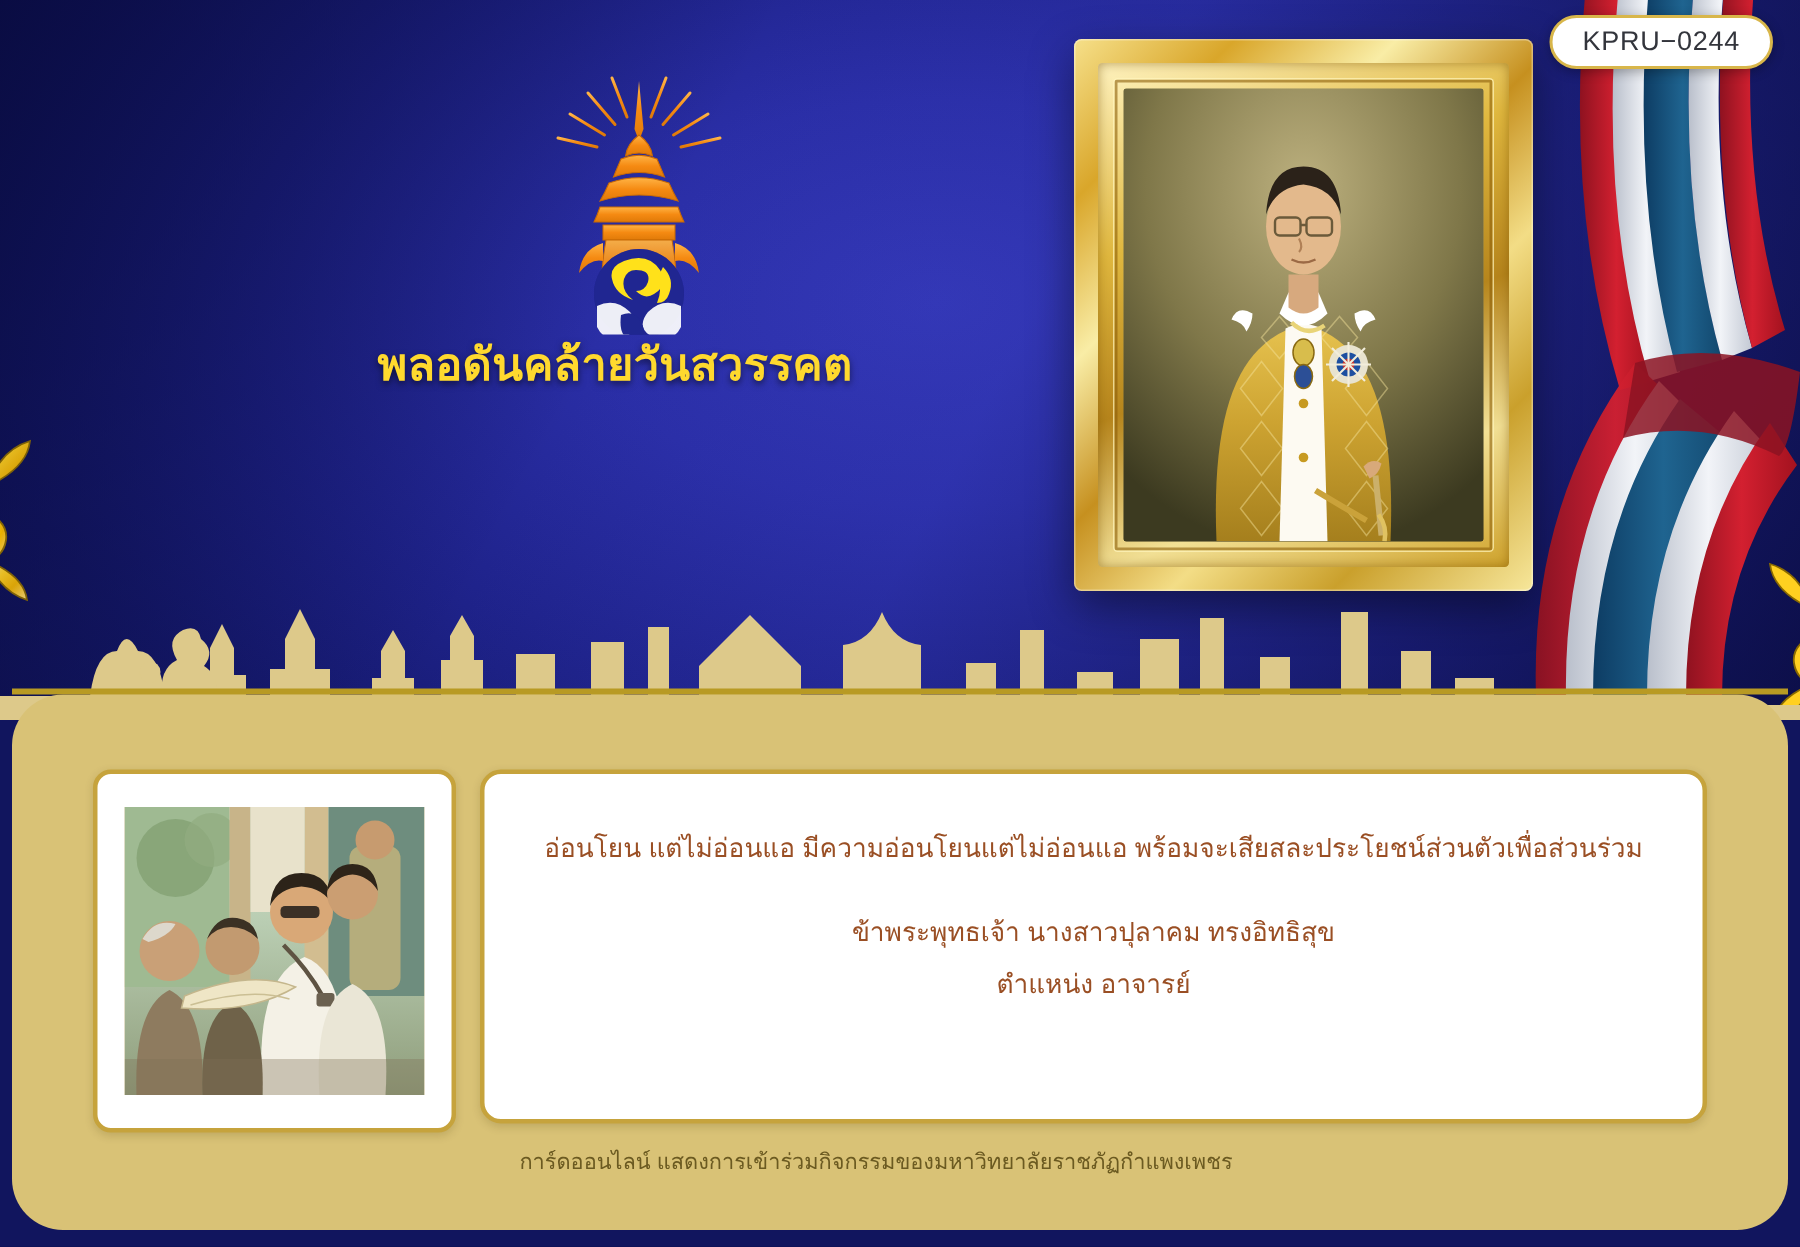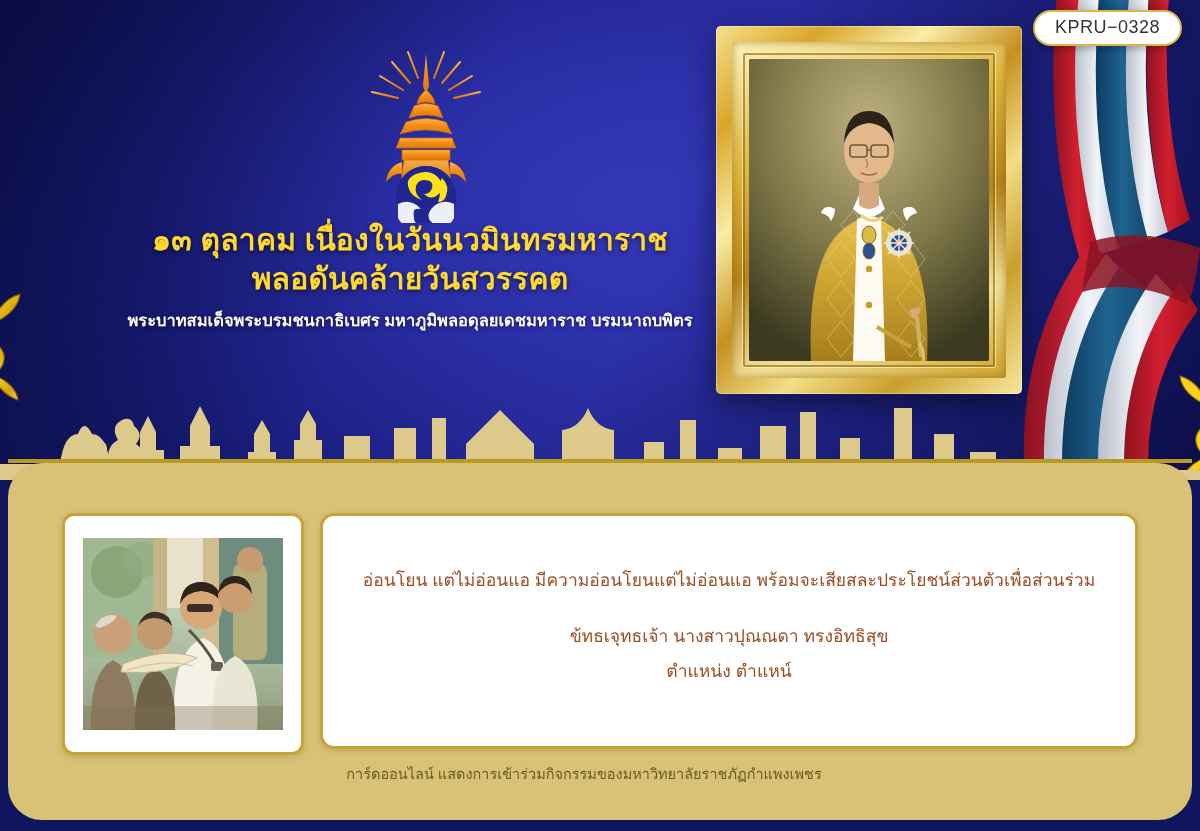--- a/index.html
+++ b/index.html
@@ -112,21 +112,21 @@
     background:#d8c9a4;
   }
   .photo-card-inner svg{position:absolute;inset:0;width:100%;height:100%;}
 
   
   .msg-card{
     position:absolute;left:320px;top:513px;width:818px;height:236px;
     background:#ffffff;border:3px solid #c6a33c;border-radius:14px;
     box-shadow:0 2px 6px rgba(80,60,10,.18);
     display:flex;flex-direction:column;align-items:center;
-    padding-top:51px;box-sizing:border-box;
+    padding-top:36px;box-sizing:border-box;
   }
   .msg-line{
     color:#9a4f24;font-size:17.5px;text-align:center;white-space:nowrap;line-height:1.5;
   }
   .msg-quote{margin-bottom:30px;}
   .msg-name{margin-bottom:8px;}
   .msg-role{margin-bottom:8px;}
 
   
   .footer{
@@ -238,23 +238,21 @@
         <path d="M40 166 q12 -6 22 4 q8 10 -2 16 q-14 6 -20 -6 z" fill="#ffffff" opacity=".92"></path>
         <path d="M96 166 q-12 -6 -22 4 q-8 10 2 16 q14 6 20 -6 z" fill="#ffffff" opacity=".92"></path>
         <path d="M56 172 q10 -4 14 6 q4 10 -6 10 q-10 0 -8 -16z" fill="#1f2790"></path>
 
         <path d="M58 136 q16 -6 24 6 q6 10 -4 16 q-6 4 -12 -2 q6 0 8 -6 q2 -8 -8 -8 q-6 0 -8 6 q-2 8 6 14 q-12 -4 -14 -14 q-2 -8 8 -12z" fill="#ffe11a"></path>
         <path d="M84 140 q8 8 4 18 q-2 6 -8 6 q4 -10 0 -16z" fill="#ffe11a"></path>
       </svg>
     </div>
 
     <div class="headline">
-      <div class="l1">๑๓ ตุลาคม เนื่องในวันนวมินทรมหาราช</div>
       <div class="l2">พลอดันคล้ายวันสวรรคต</div>
-      <div class="sub">พระบาทสมเด็จพระบรมชนกาธิเบศร มหาภูมิพลอดุลยเดชมหาราช บรมนาถบพิตร</div>
     </div>
 
     <div class="portrait-wrap">
       <div class="frame-outer"></div>
       <div class="frame-bevel"></div>
       <div class="frame-inner-line"></div>
       <div class="photo">
         <svg viewBox="0 0 240 302" preserveAspectRatio="xMidYMid slice" xmlns="http://www.w3.org/2000/svg">
           <defs>
             <radialGradient id="bgP" cx="50%" cy="22%" r="80%">
@@ -375,21 +373,21 @@
       <svg viewBox="0 0 1200 90" preserveAspectRatio="none" xmlns="http://www.w3.org/2000/svg">
         <path fill="#ddc98a" d="M0 90 V74 H60 q4 -30 18 -30 q6 -16 14 0 q14 0 18 30 h22 V60 h8 V42 l8 -16 l8 16 v18 h8 v14 h16 V56 h10 V36 l10 -20 l10 20 v20 h10 v18 h28 V62 h6 V44 l8 -14 l8 14 v18 h6 v12 h18 V50 h6 V34 l8 -14 l8 14 v16 h6 v24 h22 V46 h26 v28 h24 V38 h22 v36 h16 V28 h14 v46 h20 V54 l34 -34 l34 34 v20 h28 V40 q18 -2 26 -22 q8 20 26 22 v34 h30 V52 h20 v22 h16 V30 h16 v44 h22 V58 h24 v16 h18 V36 h26 v38 h14 V22 h16 v52 h24 V48 h20 v26 h34 V18 h18 v56 h22 V44 h20 v30 h16 V62 h26 v12 h60 V90 Z"></path>
         <path fill="#ddc98a" d="M108 74 q-2 -18 10 -24 q-8 -14 4 -20 q10 -4 12 6 q10 8 2 18 q10 6 8 20z"></path>
         <circle cx="100" cy="58" r="7" fill="#ddc98a"></circle>
         <rect x="98" y="62" width="3" height="14" fill="#ddc98a"></rect>
         <rect x="0" y="80" width="1200" height="10" fill="#ddc98a"></rect>
       </svg>
     </div>
   </div>
 
-  <div class="badge">KPRU−0328</div>
+  <div class="badge">KPRU−0244</div>
 
   <div class="panel">
     <div class="panel-topline"></div>
   </div>
 
   <div class="photo-card">
     <div class="photo-card-inner">
       <svg viewBox="0 0 200 192" preserveAspectRatio="xMidYMid slice" xmlns="http://www.w3.org/2000/svg">
         <defs>
           <linearGradient id="bgA" x1="0" y1="0" x2="0" y2="1">
@@ -433,19 +431,19 @@
         <path d="M40 126 q44 -18 74 -6 q-30 18 -76 14z" fill="#efe6c6" stroke="#c4b68c"></path>
         <path d="M44 132 q40 -12 66 -4" stroke="#cbbf94" fill="none"></path>
 
         <rect x="0" y="168" width="200" height="24" fill="#7d7156" opacity=".35"></rect>
       </svg>
     </div>
   </div>
 
   <div class="msg-card">
     <div class="msg-line msg-quote">อ่อนโยน แต่ไม่อ่อนแอ  มีความอ่อนโยนแต่ไม่อ่อนแอ  พร้อมจะเสียสละประโยชน์ส่วนตัวเพื่อส่วนร่วม</div>
-    <div class="msg-line msg-name">ข้ทธเจุทธเจ้า  นางสาวปุณณดา  ทรงอิทธิสุข</div>
-    <div class="msg-line msg-role">ตำแหน่ง  ตำแหน์</div>
+    <div class="msg-line msg-name">ข้าพระพุทธเจ้า  นางสาวปุลาคม  ทรงอิทธิสุข</div>
+    <div class="msg-line msg-role">ตำแหน่ง  อาจารย์</div>
   </div>
 
   <div class="footer">การ์ดออนไลน์ แสดงการเข้าร่วมกิจกรรมของมหาวิทยาลัยราชภัฏกำแพงเพชร</div>
 
 </div>
 
 </body></html>

